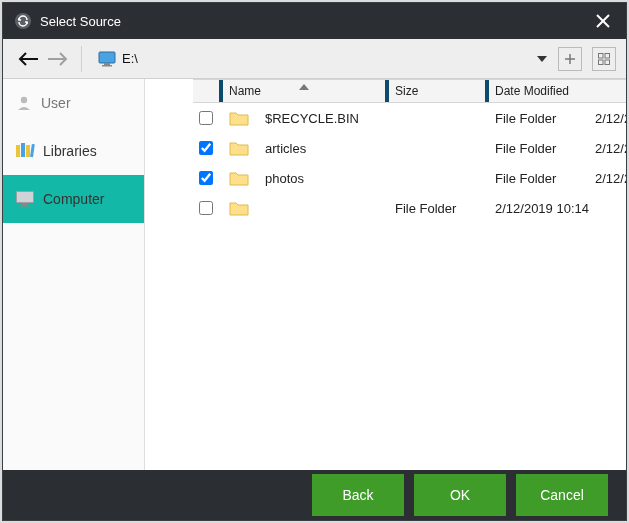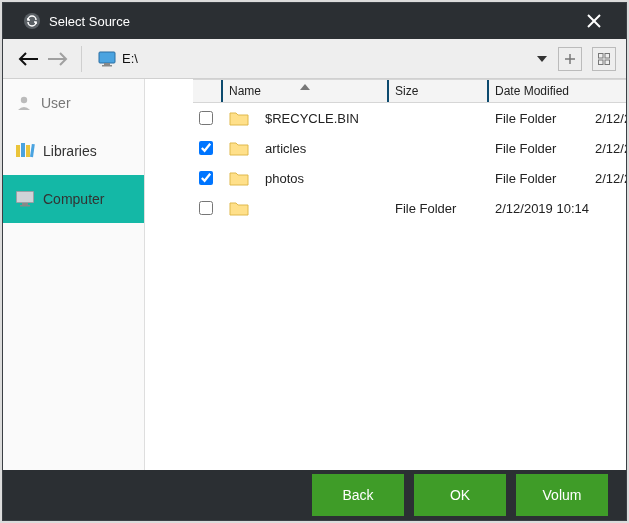--- a/index.html
+++ b/index.html
@@ -21,21 +21,21 @@
   background: #fff;
   border: 1px solid #3a3f44;
   display: flex;
   flex-direction: column;
 }
 .titlebar {
   height: 36px;
   background: #2b2f33;
   display: flex;
   align-items: center;
-  padding: 0 20px;
+  padding: 0 11px;
 }
 .app-icon svg { display: block; }
 .title {
   color: #fff;
   font-size: 13px;
   margin-left: 8px;
   flex: 1;
 }
 .close-icon { cursor: pointer; padding: 4px; }
 .close-icon svg { display: block; }
@@ -138,21 +138,21 @@
   background: #f4f4f4;
   border-bottom: 1px solid #d6d6d6;
   border-top: 1px solid #d6d6d6;
   font-size: 12px;
   color: #222;
 }
 .header-cell {
   display: flex;
   align-items: center;
   padding-left: 6px;
-  border-right: 2px solid #0c4a6e;
+  border-right: 4px solid #0c4a6e;
 }
 .header-cell:last-child { border-right: none; }
 .header-name {
   position: relative;
 }
 .sort-caret {
   position: absolute;
   left: 50%;
   top: -1px;
   transform: translateX(-50%);
@@ -383,16 +383,16 @@
           <div>File Folder</div>
           <div class="date-cell">2/12/2019 10:14 ...</div>
         </div>
       </div>
     </div>
   </div>
 
   <div class="footer">
     <button class="btn">Back</button>
     <button class="btn">OK</button>
-    <button class="btn">Volum</button>
+    <button class="btn">Cancel</button>
   </div>
 
 </div>
 
 </body></html>

